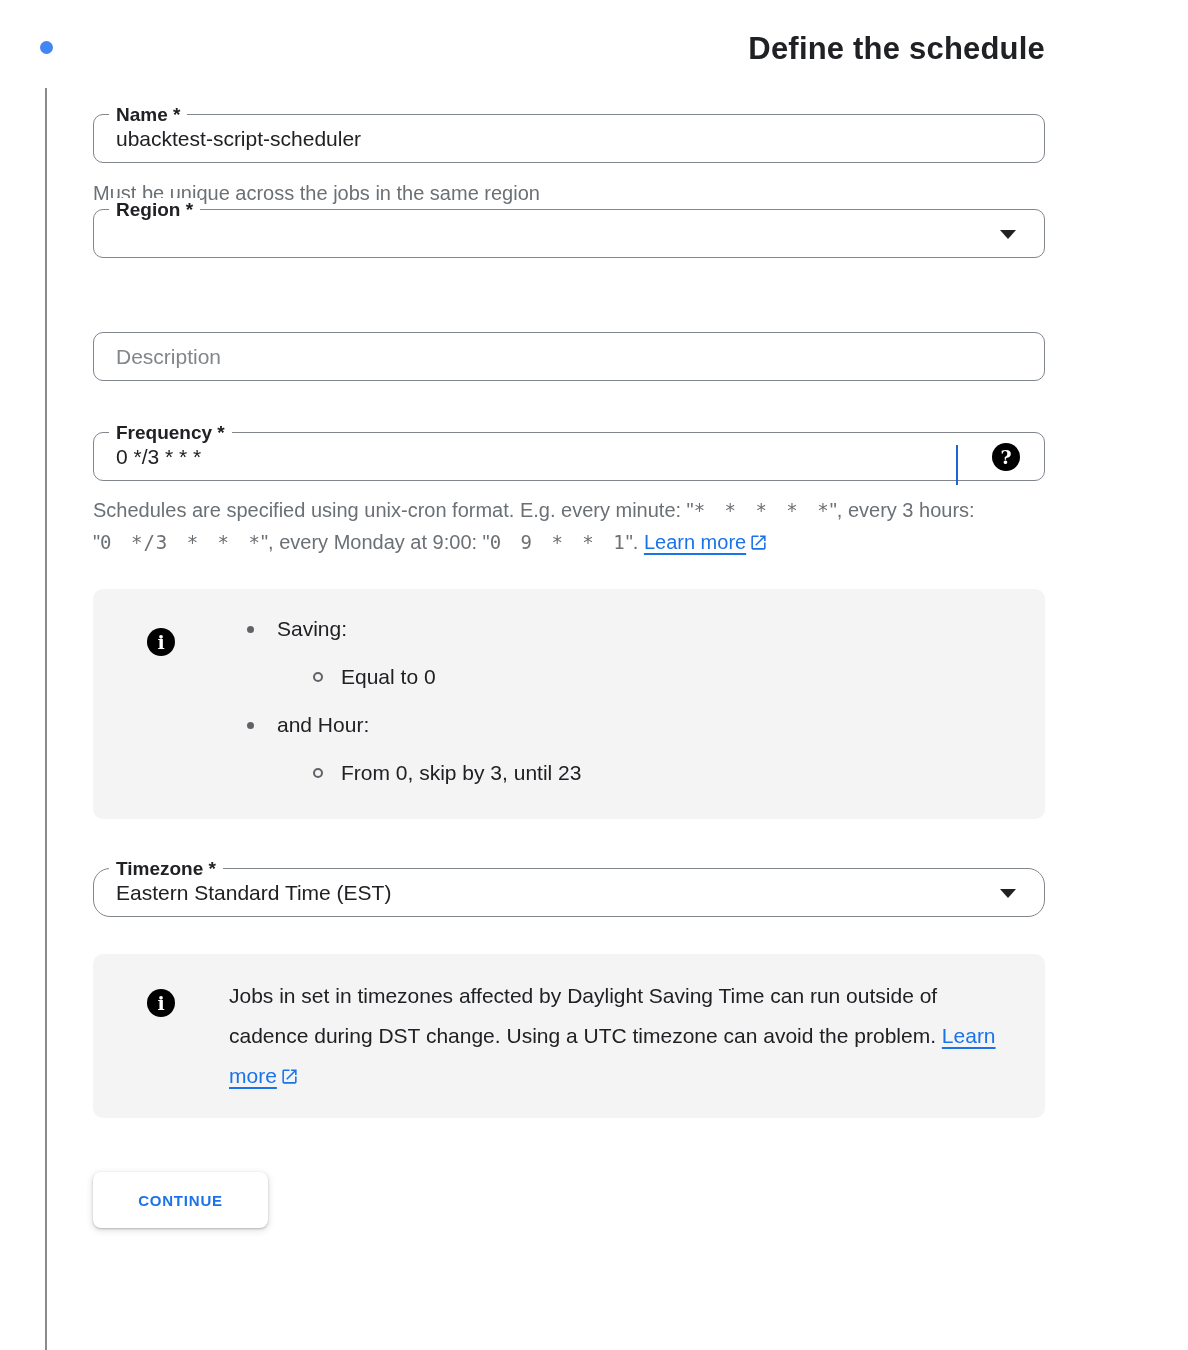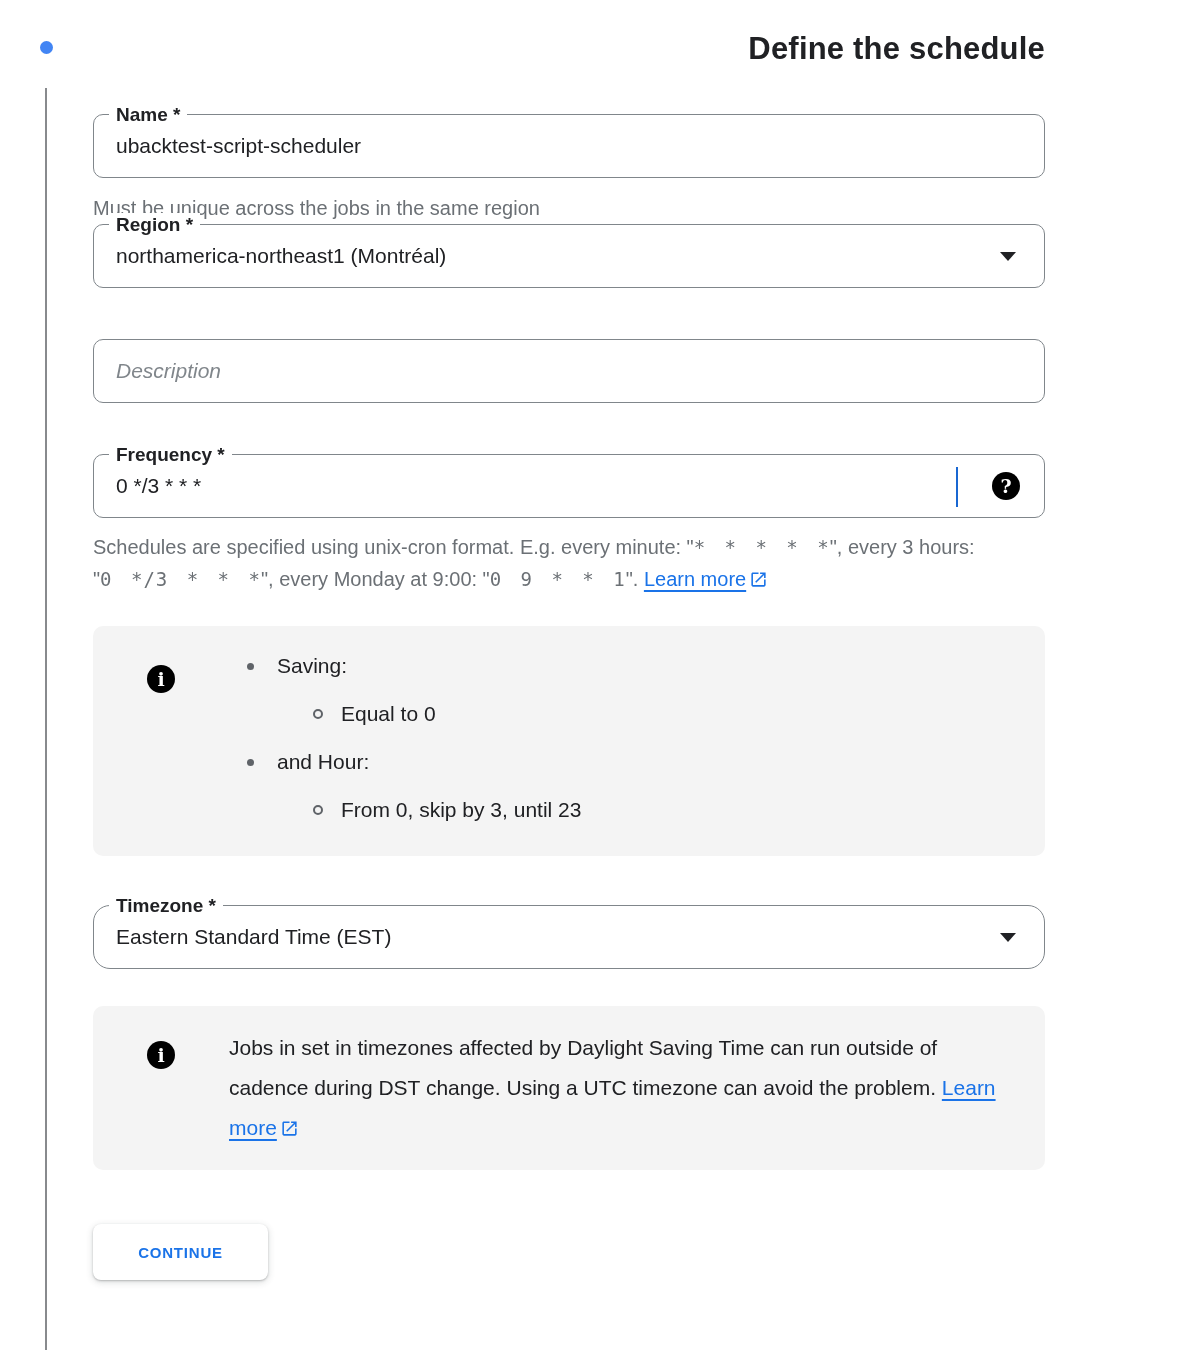--- a/index.html
+++ b/index.html
@@ -23,21 +23,21 @@
   }
   .content { position: absolute; left: 93px; top: 28px; width: 952px; }
   .page-title {
     font-size: 31px; font-weight: 700; letter-spacing: 0.2px;
     color: #202124; line-height: 42px; text-align: right;
   }
   
   .field {
     position: relative;
     border: 1px solid #80868b; border-radius: 10px;
-    height: 64px; width: 100%;
+    height: 49px; width: 100%;
     display: flex; align-items: center;
     padding: 0 22px;
     background: #fff;
   }
   .field-label {
     position: absolute; top: -12px; left: 15px;
     background: #fff; padding: 0 7px;
     font-size: 19px; font-weight: 700; color: #202124;
     line-height: 23px; white-space: nowrap;
   }
@@ -118,21 +118,21 @@
     background: #fff; border: none; border-radius: 8px;
     color: #1a73e8; font-family: inherit;
     font-size: 15px; font-weight: 700; letter-spacing: 0.8px;
     box-shadow: 0 1px 2px rgba(60,64,67,0.30), 0 2px 6px 1px rgba(60,64,67,0.15);
     cursor: pointer;
   }
   
   .mt-name { margin-top: 44px; }
   .mt-name-helper { margin-top: 14px; }
   .mt-region { }
-  .mt-desc { margin-top: 51px; font-style: italic; }
+  .mt-desc { margin-top: 74px; }
   .mt-freq { margin-top: 51px; }
   .mt-freq-helper { margin-top: 13px; }
   .mt-note1 { margin-top: 31px; }
   .mt-tz { margin-top: 49px; border-radius: 17px; }
   .mt-note2 { margin-top: 37px; }
   .mt-btn { margin-top: 54px; }
 </style>
 </head>
 <body>
 
@@ -144,21 +144,20 @@
   <h1 class="page-title">Define the schedule</h1>
 
   <div class="field mt-name">
     <span class="field-label">Name *</span>
     <input type="text" value="ubacktest-script-scheduler" style="">
   </div>
   <div class="helper-text mt-name-helper">Must be unique across the jobs in the same region</div>
 
   <div class="field mt-region">
     <span class="field-label">Region *</span>
-    <span class="value-text">northamerica-northeast1 (Montréal)</span>
     <span class="dropdown-arrow"></span>
   </div>
 
   <div class="field mt-desc">
     <input type="text" placeholder="Description" style="">
   </div>
 
   <div class="field mt-freq">
     <span class="field-label">Frequency *</span>
     <input type="text" value="0 */3 * * *" style="">

